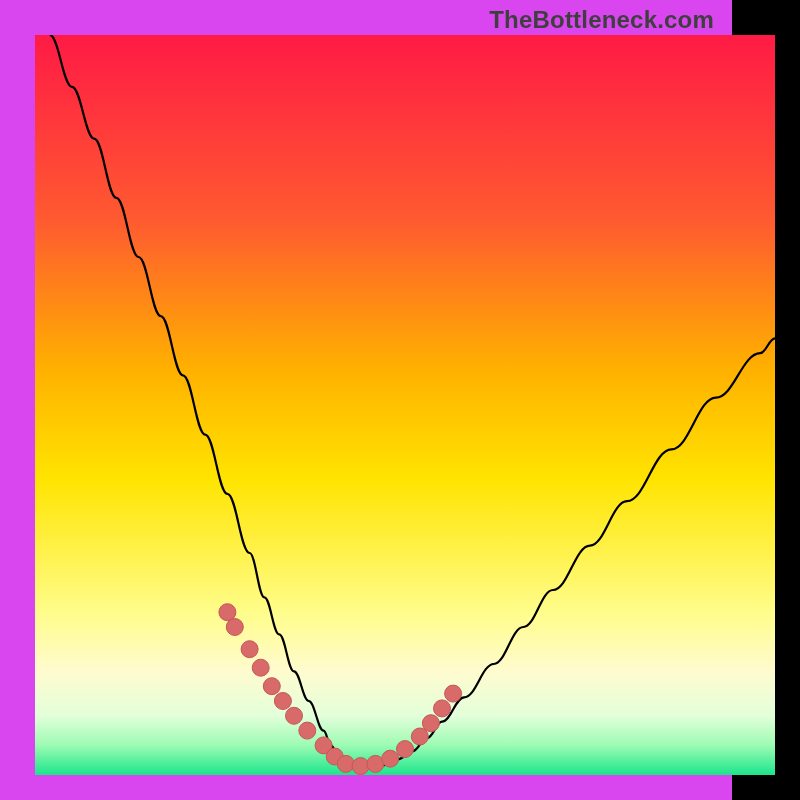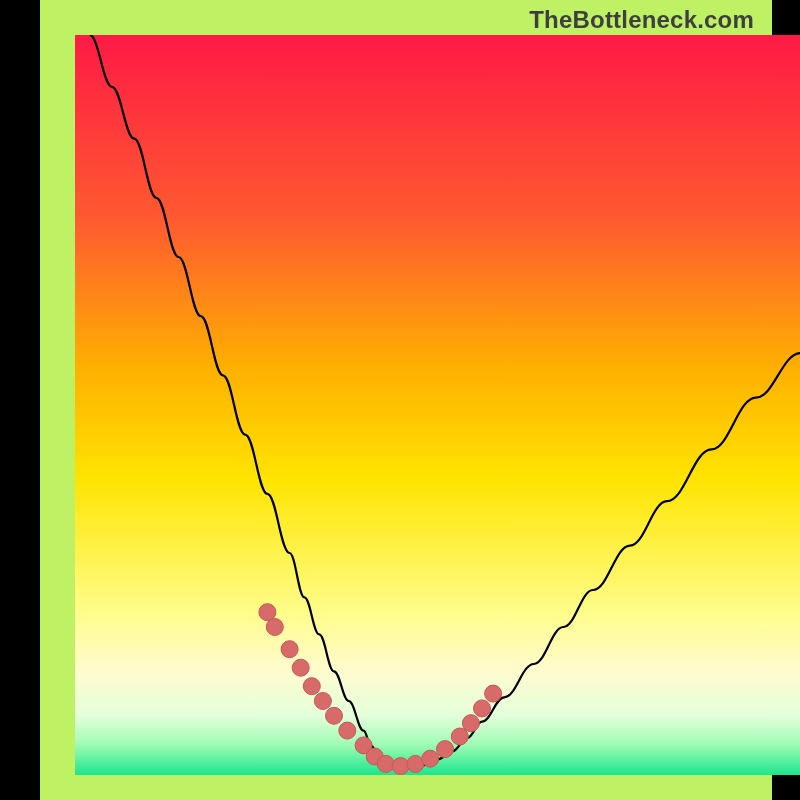--- a/index.html
+++ b/index.html
@@ -8,22 +8,21 @@
     width: 800px;
     height: 800px;
     overflow: hidden;
     font-family: Arial, Helvetica, sans-serif;
     background: #000;
   }
   .frame {
     position: relative;
     width: 732px;
     height: 800px;
-    background: #bef264;
-    margin-left: 40px;
+    background: #d946ef;
   }
   .plot-area {
     position: absolute;
     left: 35px;
     top: 35px;
     width: 740px;
     height: 740px;
     overflow: hidden;
   }
   .bg-gradient {

